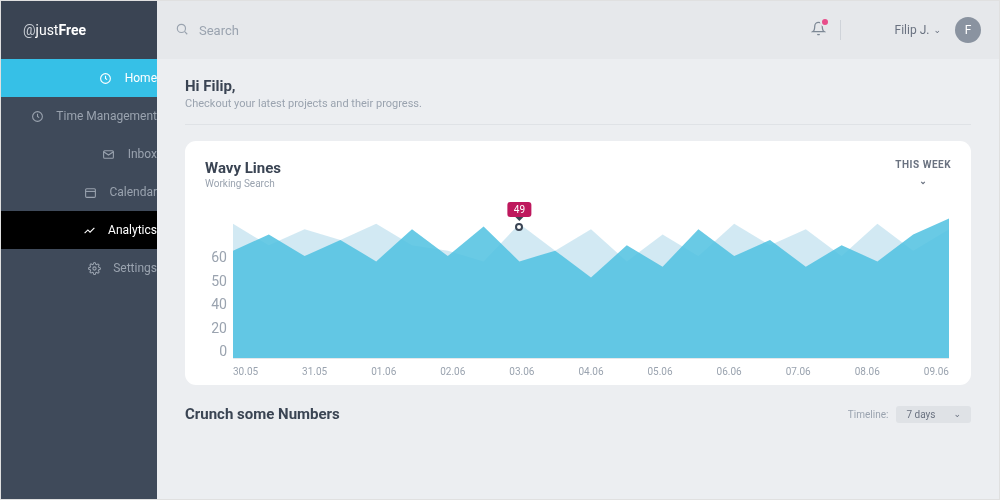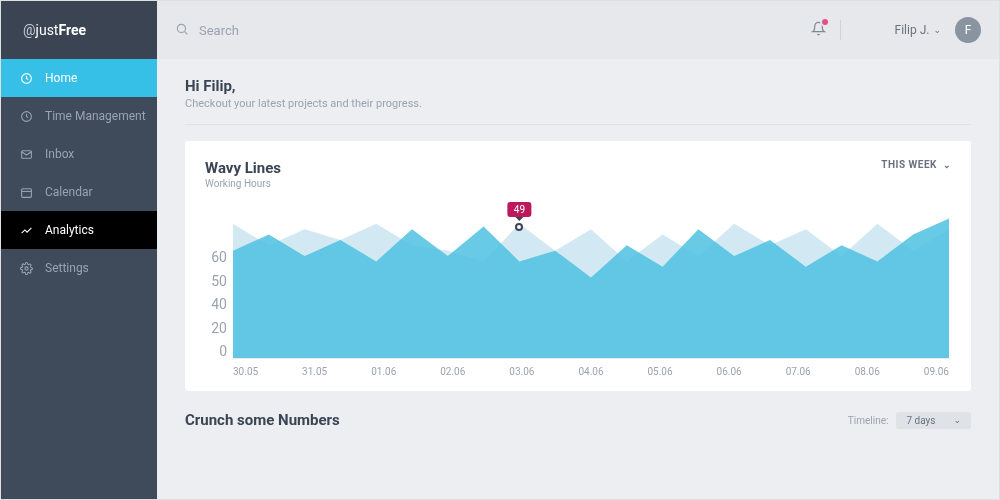--- a/index.html
+++ b/index.html
@@ -4,45 +4,45 @@
 <style>
 * { margin: 0; padding: 0; box-sizing: border-box; font-family: -apple-system, BlinkMacSystemFont, "Segoe UI", Roboto, sans-serif; }
 body { width: 1000px; height: 500px; overflow: hidden; background: #fff; }
 .app { display: flex; width: 1000px; height: 500px; border: 1px solid #e0e0e0; }
 .sidebar { width: 156px; background: #3f4a5a; display: flex; flex-direction: column; flex-shrink: 0; }
 .brand { height: 58px; display: flex; align-items: center; padding-left: 22px; color: #fff; font-size: 14px; background: #3a4453; }
 .brand .at { font-weight: 400; color: #c8cdd4; }
 .brand .just { font-weight: 400; }
 .brand .free { font-weight: 700; }
 .nav { display: flex; flex-direction: column; }
-.nav-item { height: 38px; display: flex; align-items: center; padding-left: 18px; color: #9aa3af; font-size: 12px; cursor: pointer; }
+.nav-item { height: 38px; display: flex; align-items: center; color: #9aa3af; font-size: 12px; cursor: pointer; justify-content: flex-end; }
 .nav-item .ico { width: 14px; height: 14px; margin-right: 12px; display: inline-flex; align-items: center; justify-content: center; }
 .nav-item.active { background: #36c0e7; color: #fff; }
 .nav-item.dark { background: #000000; color: #fff; }
 .main { flex: 1; display: flex; flex-direction: column; background: #eceef1; min-width: 0; }
 .topbar { height: 58px; background: #e6e8eb; display: flex; align-items: center; padding: 16px 18px; }
 .search-wrap { display: flex; align-items: center; flex: 1; }
 .search-ico { color: #9aa3af; margin-right: 10px; }
 .search-input { border: none; background: transparent; outline: none; font-size: 13px; color: #666; width: 220px; }
 .search-input::placeholder { color: #9aa3af; }
 .top-right { display: flex; align-items: center; gap: 14px; }
 .bell-wrap { position: relative; color: #7d8895; }
 .badge { position: absolute; top: -4px; right: -4px; width: 10px; height: 10px; border-radius: 50%; background: #e84d8a; border: 2px solid #e6e8eb; }
 .divider { width: 1px; height: 20px; background: #cfd3d9; }
 .username { font-size: 12px; color: #6a7280; display: flex; align-items: center; gap: 4px; cursor: pointer; margin-left: 40px; }
 .avatar { width: 26px; height: 26px; border-radius: 50%; background: #8a93a0; color: #fff; font-size: 12px; display: flex; align-items: center; justify-content: center; }
 .content { flex: 1; padding: 18px 28px; overflow: hidden; }
 .greeting-title { font-size: 15px; font-weight: 700; color: #3a4453; }
 .greeting-sub { font-size: 11px; color: #9aa3af; margin-top: 2px; }
 .hr { border: none; border-top: 1px solid #dfe2e6; margin: 14px 0 16px; }
-.card { background: #fff; border-radius: 3px; padding: 18px 20px 14px; }
+.card { background: #fff; border-radius: 11px; padding: 18px 20px 8px; }
 .card-head { display: flex; justify-content: space-between; align-items: flex-start; }
 .card-title { font-size: 15px; font-weight: 700; color: #3a4453; }
 .card-sub { font-size: 10px; color: #9aa3af; margin-top: 1px; }
-.week-sel { font-size: 10px; font-weight: 700; color: #6a7280; letter-spacing: 0.5px; display: flex; align-items: center; gap: 6px; cursor: pointer; }
+.week-sel { font-size: 10px; font-weight: 700; color: #6a7280; letter-spacing: 0.5px; display: flex; align-items: center; gap: 6px; cursor: pointer; flex-direction: column; }
 .chart-wrap { position: relative; margin-top: 8px; height: 180px; }
 .ylabels { position: absolute; left: 0; top: 16px; bottom: 18px; width: 22px; display: flex; flex-direction: column; justify-content: space-between; font-size: 14px; color: #9aa3af; text-align: right; margin-top: 36px; }
 .plot { position: absolute; left: 28px; right: 2px; top: 0; bottom: 18px; border-bottom: 1px solid #e6e8eb; }
 .plot svg { width: 100%; height: 100%; display: block; }
 .xlabels { position: absolute; left: 28px; right: 2px; bottom: 0; display: flex; justify-content: space-between; font-size: 10px; color: #9aa3af; }
 .tooltip { position: absolute; background: #be185d; color: #fff; font-size: 10px; padding: 2px 6px; border-radius: 3px; transform: translate(-50%, -100%); }
 .tooltip::after { content: ""; position: absolute; left: 50%; bottom: -4px; transform: translateX(-50%); border: 4px solid transparent; border-top-color: #3a4453; border-bottom: none; }
 .datapoint { position: absolute; width: 8px; height: 8px; border-radius: 50%; background: #fff; border: 2px solid #3a4453; transform: translate(-50%, -50%); }
 .section2-head { display: flex; justify-content: space-between; align-items: center; margin-top: 20px; }
 .section2-title { font-size: 15px; font-weight: 700; color: #3a4453; }
@@ -151,21 +151,21 @@
       <div>
         <div class="greeting-title">Hi Filip,</div>
         <div class="greeting-sub">Checkout your latest projects and their progress.</div>
       </div>
       <hr class="hr">
 
       <div class="card">
         <div class="card-head">
           <div>
             <div class="card-title">Wavy Lines</div>
-            <div class="card-sub">Working Hours</div>
+            <div class="card-sub">Working Search</div>
           </div>
           <div class="week-sel">
             <span>THIS WEEK</span>
             <span class="chev">⌄</span>
           </div>
         </div>
 
         <div class="chart-wrap">
           <div class="ylabels" id="ylabels">
               <div>60</div>

